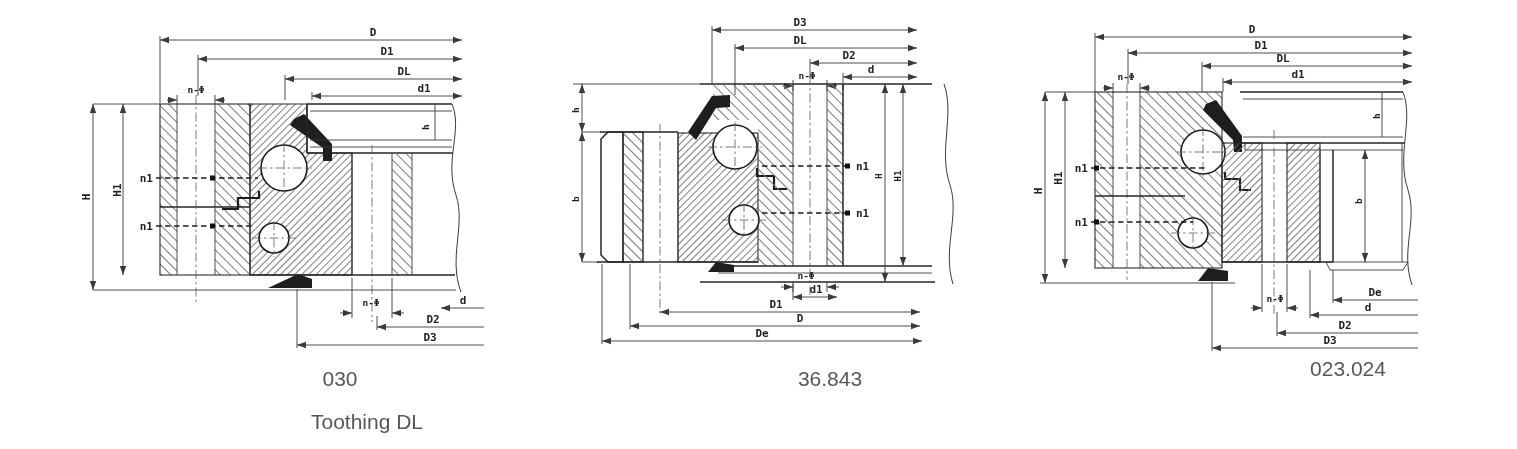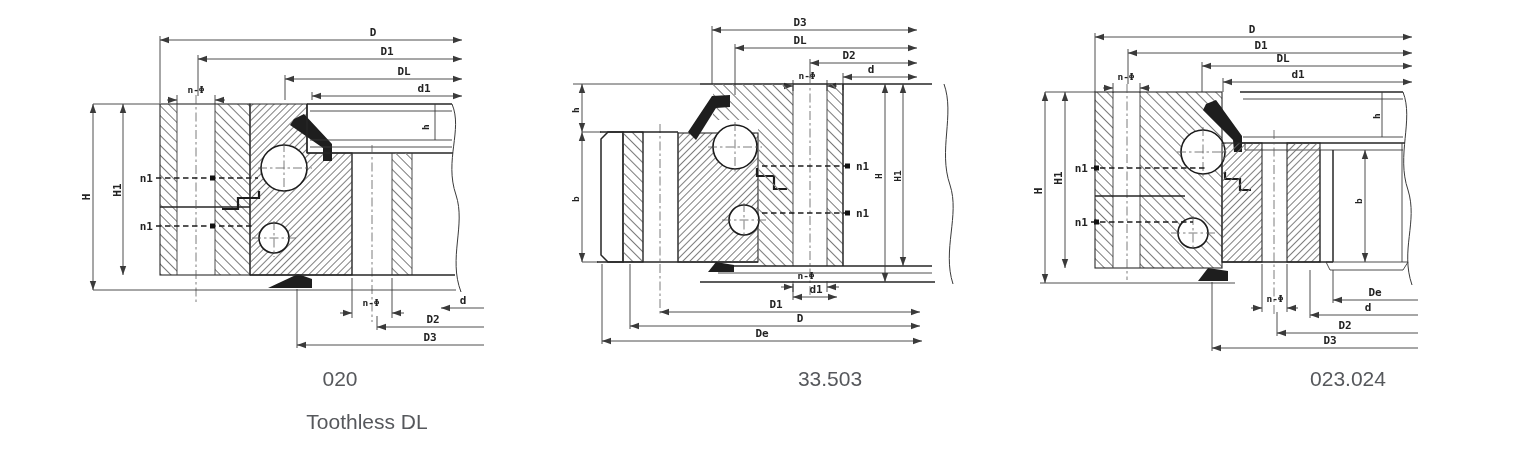--- a/index.html
+++ b/index.html
@@ -442,18 +442,18 @@
       <line class="ln" x1="1277" y1="333" x2="1418" y2="333" marker-start="url(#m3)"></line>
       <text class="dim" x="1345" y="329" text-anchor="middle">D2</text>
     </g>
     <g>
       <line class="ln" x1="1212" y1="282" x2="1212" y2="351"></line>
       <line class="ln" x1="1212" y1="348" x2="1418" y2="348" marker-start="url(#m3)"></line>
       <text class="dim" x="1330" y="344" text-anchor="middle">D3</text>
     </g>
   </svg>
 
-  <div class="cap" style="left:255px;top:367px;width:170px">020</div>
-  <div class="cap" style="left:267px;top:410px;width:200px">Toothless DL</div>
-  <div class="cap" style="left:735px;top:367px;width:190px">33.503</div>
-  <div class="cap" style="left:1253px;top:367px;width:190px">023.024</div>
+  <div class="cap" style="left:255px;top:367px;width:170px">030</div>
+  <div class="cap" style="left:267px;top:410px;width:200px">Toothing DL</div>
+  <div class="cap" style="left:735px;top:367px;width:190px">36.843</div>
+  <div class="cap" style="left:1253px;top:357px;width:190px">023.024</div>
 
 </div>
 
 </body></html>

